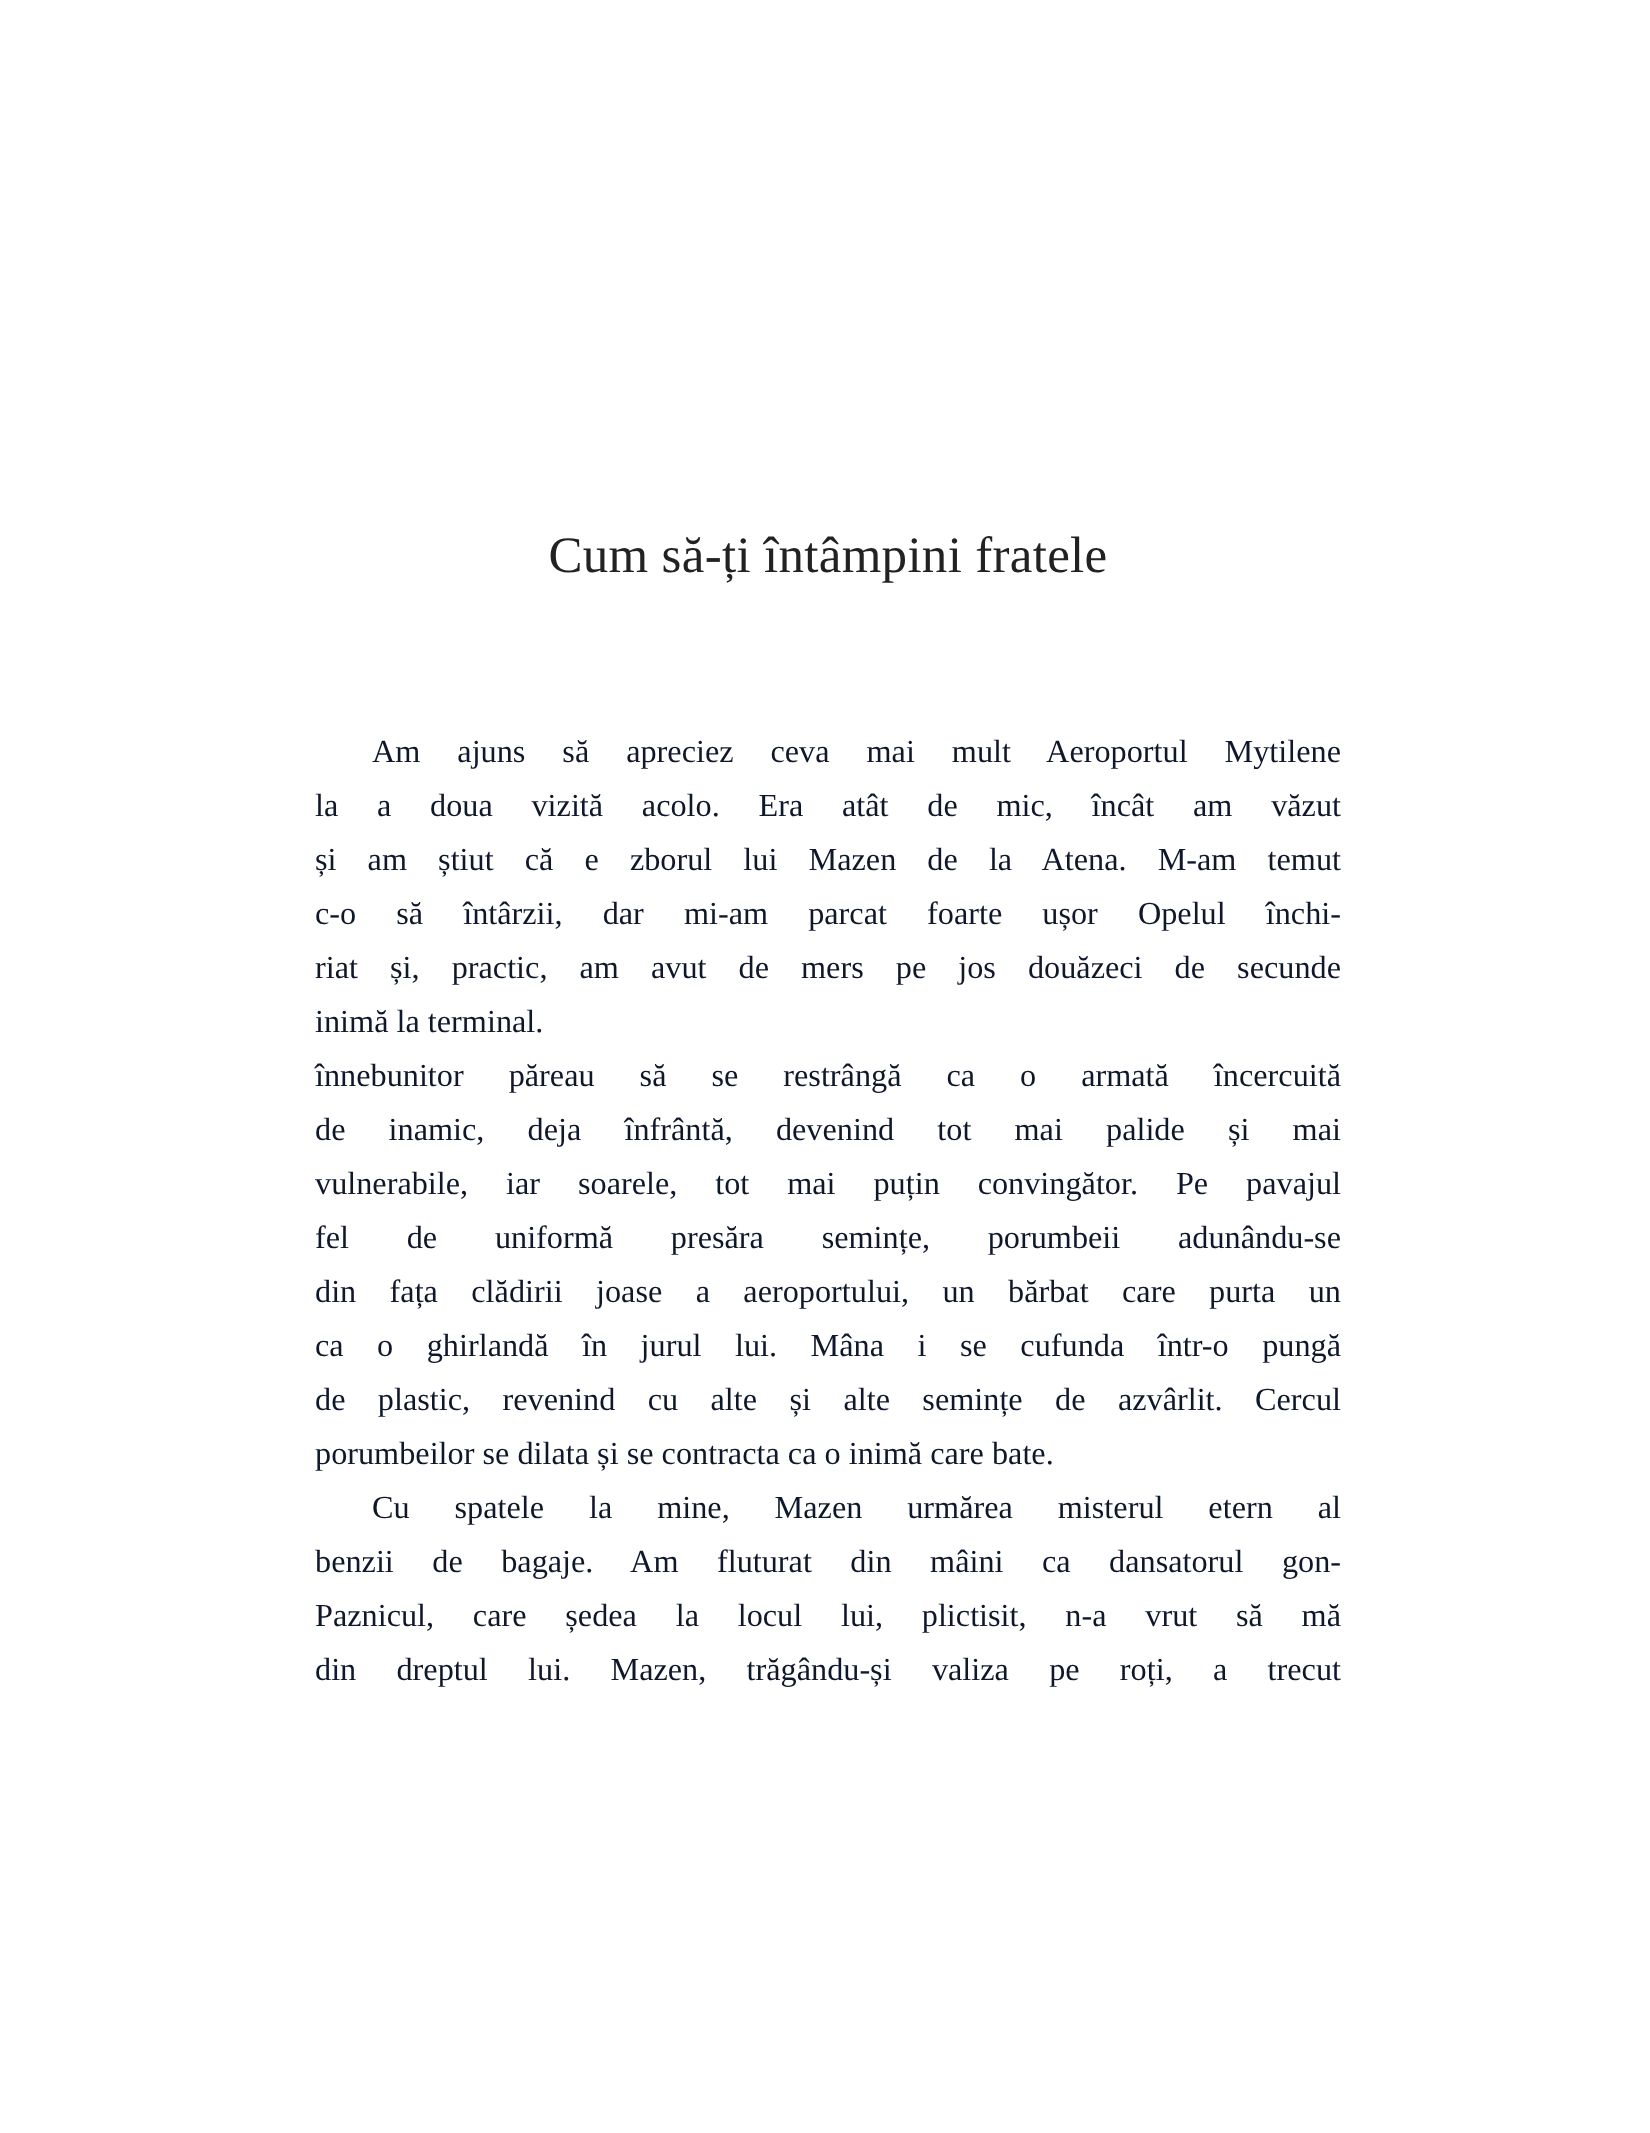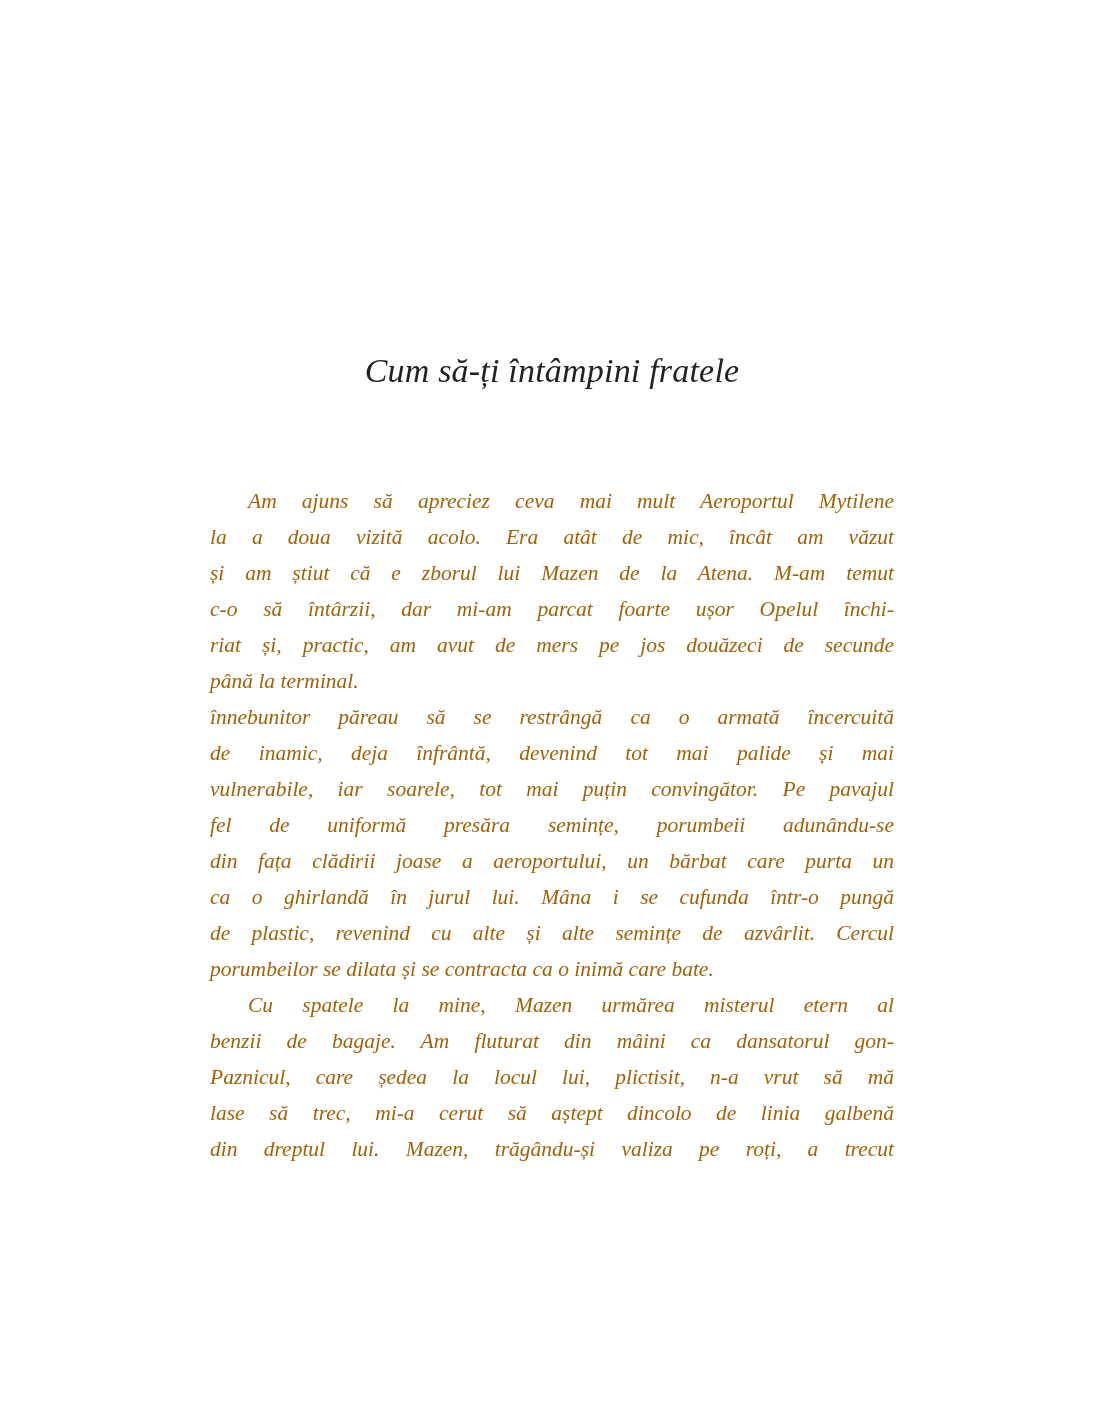--- a/index.html
+++ b/index.html
@@ -12,40 +12,39 @@
     height: 1422px;
     overflow: hidden;
     font-family: "Liberation Serif", "DejaVu Serif", serif;
     color: #1c1c1c;
   }
   .page {
     position: relative;
     width: 1020px;
     height: 1422px;
     background: #ffffff;
-    font-style: italic;
   }
   .content {
     position: absolute;
     left: 210px;
     top: 352px;
     width: 684px;
   }
   .chapter-title {
     font-size: 34px;
     font-weight: normal;
     text-align: center;
     color: #222222;
     margin: 0 0 93px 0;
     letter-spacing: 0.2px;
   }
   .body-text {
     font-size: 21.5px;
     line-height: 36px;
-    color: #a16207;
+    color: #0f172a;
   }
   .para {
     margin: 0;
   }
   .line {
     text-align: justify;
     text-align-last: justify;
     text-justify: inter-word;
     white-space: normal;
   }
@@ -65,37 +64,36 @@
     <h1 class="chapter-title">Cum să-ți întâmpini fratele</h1>
 
     <div class="body-text">
 
       <div class="para">
         <div class="line first">Am ajuns să apreciez ceva mai mult Aeroportul Mytilene</div>
         <div class="line">la a doua vizită acolo. Era atât de mic, încât am văzut</div>
         <div class="line">și am știut că e zborul lui Mazen de la Atena. M-am temut</div>
         <div class="line">c-o să întârzii, dar mi-am parcat foarte ușor Opelul închi-</div>
         <div class="line">riat și, practic, am avut de mers pe jos douăzeci de secunde</div>
-        <div class="line last">până la terminal.</div>
+        <div class="line last">inimă la terminal.</div>
       </div>
 
       <div class="para">
         <div class="line">înnebunitor păreau să se restrângă ca o armată încercuită</div>
         <div class="line">de inamic, deja înfrântă, devenind tot mai palide și mai</div>
         <div class="line">vulnerabile, iar soarele, tot mai puțin convingător. Pe pavajul</div>
         <div class="line">fel de uniformă presăra semințe, porumbeii adunându-se</div>
         <div class="line">din fața clădirii joase a aeroportului, un bărbat care purta un</div>
         <div class="line">ca o ghirlandă în jurul lui. Mâna i se cufunda într-o pungă</div>
         <div class="line">de plastic, revenind cu alte și alte semințe de azvârlit. Cercul</div>
         <div class="line last">porumbeilor se dilata și se contracta ca o inimă care bate.</div>
       </div>
 
       <div class="para">
         <div class="line first">Cu spatele la mine, Mazen urmărea misterul etern al</div>
         <div class="line">benzii de bagaje. Am fluturat din mâini ca dansatorul gon-</div>
         <div class="line">Paznicul, care ședea la locul lui, plictisit, n-a vrut să mă</div>
-        <div class="line">lase să trec, mi-a cerut să aștept dincolo de linia galbenă</div>
         <div class="line">din dreptul lui. Mazen, trăgându-și valiza pe roți, a trecut</div>
       </div>
 
     </div>
   </div>
 </div>
 
 </body></html>

